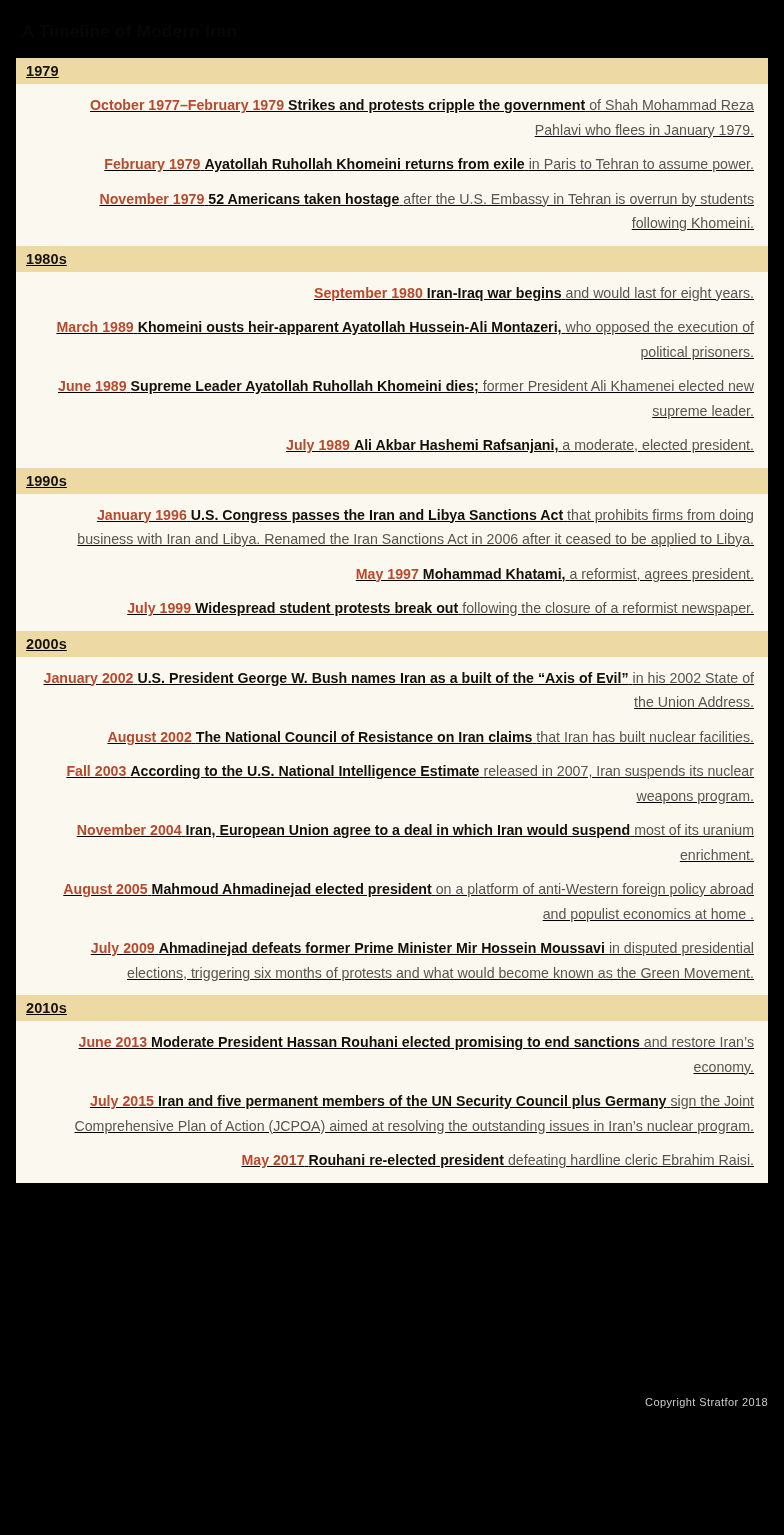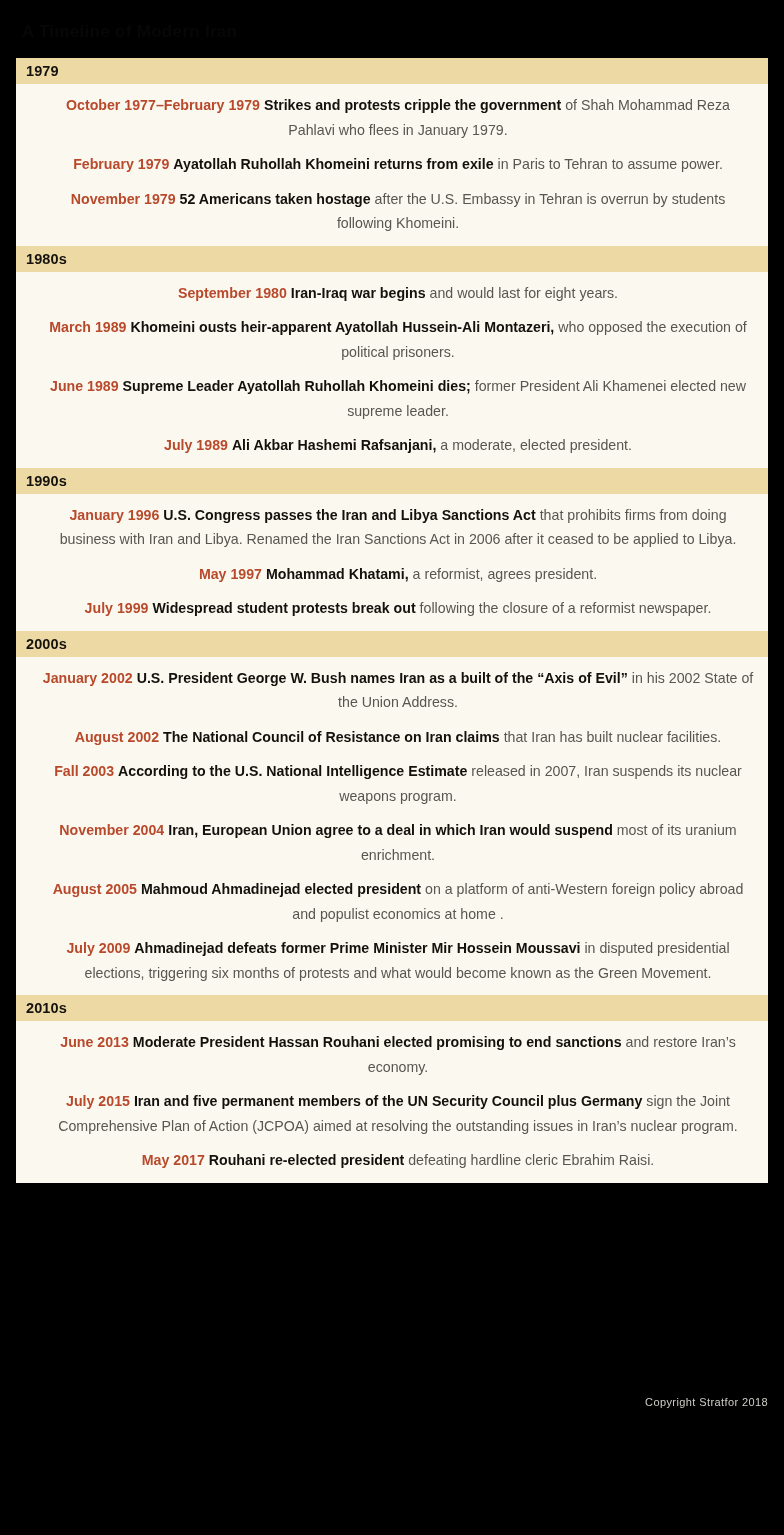--- a/index.html
+++ b/index.html
@@ -23,20 +23,21 @@
     overflow: hidden;
   }
 
   
   .timeline-panel {
     position: absolute;
     left: 16px;
     top: 58px;
     width: 752px;
     background: #fbf8f0;
+    text-decoration: underline;
   }
 
   
   .section-header {
     background: #ecd9a4;
     height: 26px;
     line-height: 26px;
     padding: 0 0 0 10px;
     font-size: 14.5px;
     font-weight: bold;
@@ -47,21 +48,21 @@
   .section-body {
     background: #fbf8f0;
     padding: 9px 14px 10px 26px;
   }
 
   .entry {
     font-size: 14.2px;
     line-height: 24.5px;
     color: #57564f;
     margin: 0 0 10px 0;
-    text-align: center;
+    text-align: right;
   }
   .entry:last-child {
     margin-bottom: 0;
   }
 
   .entry .date {
     color: #b8492b;
     font-weight: bold;
   }
   .entry .headline {

